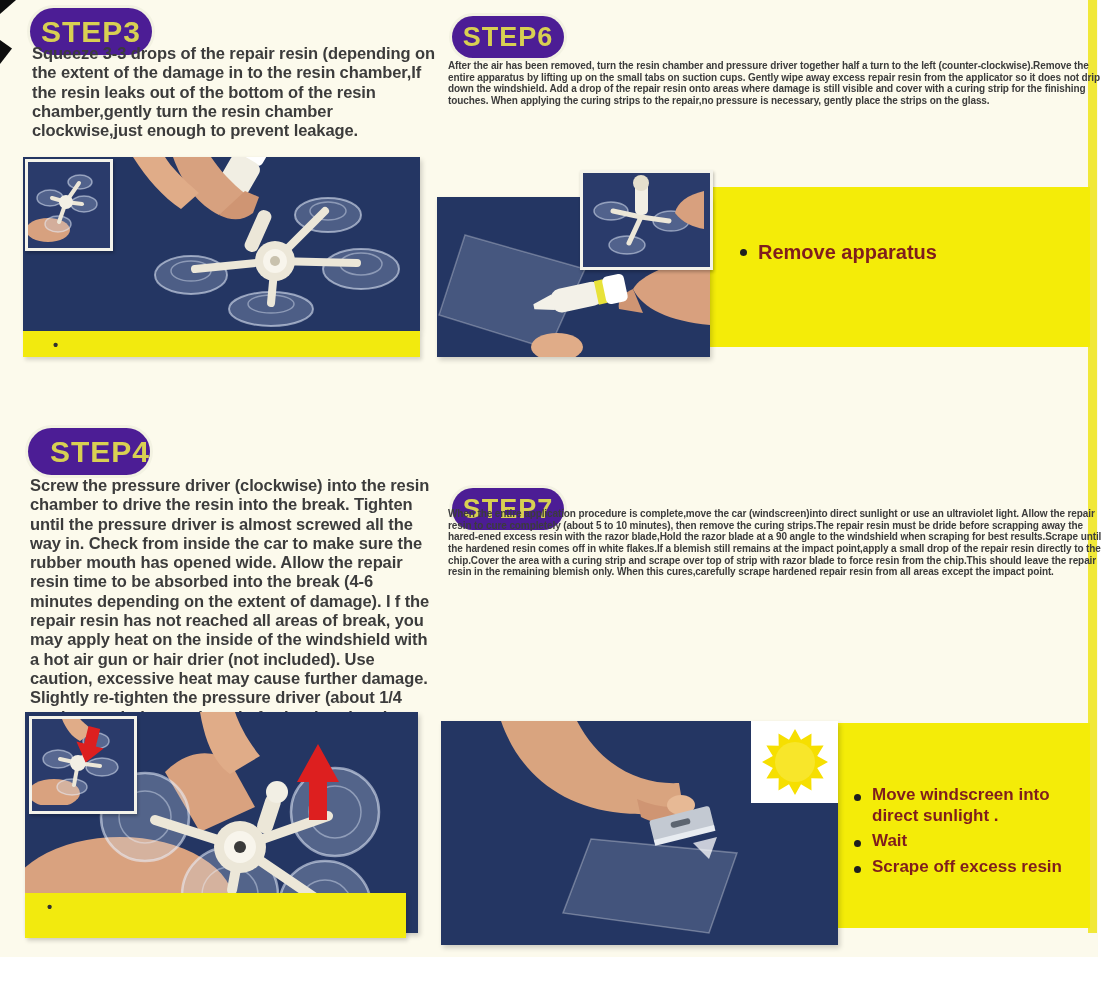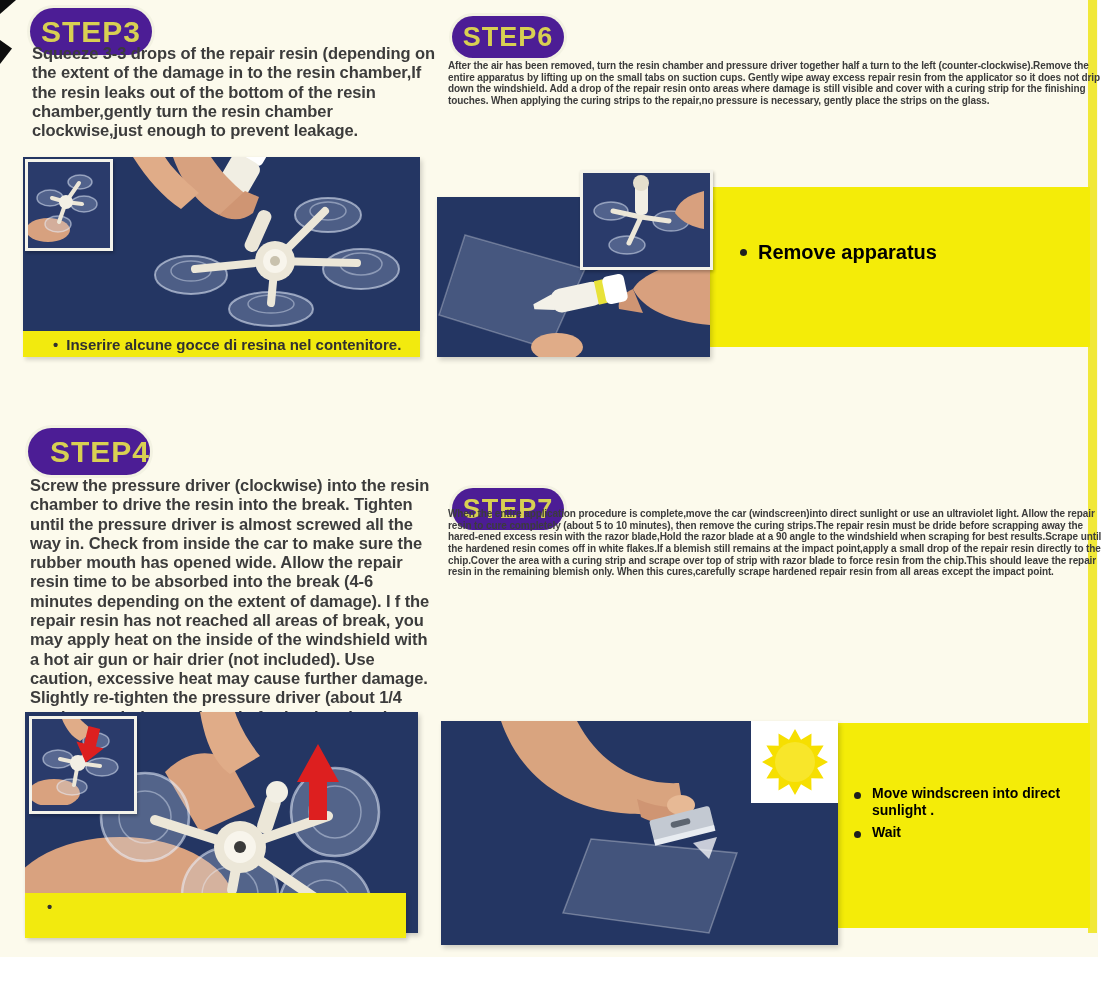--- a/index.html
+++ b/index.html
@@ -39,25 +39,25 @@
     position:absolute;background:#f2ea0e;display:flex;align-items:center;
     color:#303030;font-weight:700;box-shadow:2px 3px 4px rgba(0,0,0,0.15);
   }
   .caption-bar .bullet{margin:0 8px 0 30px;}
   .cap3{font-size:15px;white-space:nowrap;}
   .cap4{font-size:15px;align-items:flex-start;padding-top:5px;}
   .cap4 .bullet{margin:0 8px 0 22px;}
   .cap4 .cap-text{width:332px;line-height:1.25;}
 
   .yellow-panel{position:absolute;background:#f4ec08;}
-  .bullets{list-style:none;margin:0;padding:0;color:#000000;font-weight:600;}
+  .bullets{list-style:none;margin:0;padding:0;color:#7f1d1d;font-weight:600;}
   .bullets li{position:relative;padding-left:20px;}
   .bullets li::before{content:"";position:absolute;left:2px;top:0.52em;width:7px;height:7px;border-radius:50%;background:#1e1e1e;}
   .bullets-6{font-size:20px;line-height:1.38;}
-  .bullets-7{font-size:14px;line-height:1.22;}
+  .bullets-7{font-size:17px;line-height:1.22;}
   .bullets-7 li{margin-bottom:5px;}
 
   .sun-box{position:absolute;right:0;top:0;width:87px;height:82px;background:#ffffff;
     display:flex;align-items:center;justify-content:center;}
 </style>
 </head>
 <body>
 
 <div class="page-bg"></div>
 <div class="yellow-stripe"></div>
@@ -127,21 +127,20 @@
         <line x1="38" y1="40" x2="31" y2="60"></line>
         <line x1="38" y1="40" x2="51" y2="21"></line>
       </g>
       <circle cx="38" cy="40" r="7" fill="#f2efe4"></circle>
     </svg>
   </div>
 </div>
 
 <div class="caption-bar cap3" style="left:23px;top:331px;width:397px;height:26px;">
   <span class="bullet">•</span>
-  <span class="cap-text">Inserire alcune gocce di resina nel contenitore.</span>
 </div>
 
 <div class="badge badge-sm" style="left:452px;top:16px;">
   <span>STEP6</span>
 </div>
 
 <div class="para para-right" style="left:448px;top:60px;">After the air has been removed, turn the resin chamber and pressure driver together half a turn to the left (counter-clockwise).Remove the entire apparatus by lifting up on the small tabs on suction cups. Gently wipe away excess repair resin from the applicator so it does not drip down the windshield. Add a drop of the repair resin onto areas where damage is still visible and cover with a curing strip for the finishing touches. When applying the curing strips to the repair,no pressure is necessary, gently place the strips on the glass.</div>
 
 <div class="yellow-panel" style="left:710px;top:187px;width:380px;height:160px;">
   <ul class="bullets bullets-6" style="margin:52px 0 0 28px;">
@@ -260,20 +259,21 @@
 <div class="badge badge-sm" style="left:452px;top:488px;">
   <span>STEP7</span>
 </div>
 
 <div class="para para-right" style="left:448px;top:508px;">When the entire application procedure is complete,move the car (windscreen)into direct sunlight or use an ultraviolet light. Allow the repair resin to cure completely (about 5 to 10 minutes), then remove the curing strips.The repair resin must be dride before scrapping away the hared-ened excess resin with the razor blade,Hold the razor blade at a 90 angle to the windshield when scraping for best results.Scrape until the hardened resin comes off in white flakes.If a blemish still remains at the impact point,apply a small drop of the repair resin directly to the chip.Cover the area with a curing strip and scrape over top of strip with razor blade to force resin from the chip.This should leave the repair resin in the remaining blemish only. When this cures,carefully scrape hardened repair resin from all areas except the impact point.</div>
 
 <div class="yellow-panel" style="left:838px;top:723px;width:252px;height:205px;">
   <ul class="bullets bullets-7" style="margin:62px 0 0 14px;width:225px;">
     <li>Move windscreen into direct sunlight .</li>
     <li>Wait</li>
+    <li>Scrape off excess resin</li>
   </ul>
 </div>
 
 <div class="photo" style="left:441px;top:721px;width:397px;height:224px;">
   <svg width="397" height="224" viewBox="0 0 397 224">
     <rect width="397" height="224" fill="#243663"></rect>
 
     <polygon points="150,118 296,132 268,212 122,192" fill="rgba(212,222,240,0.18)" stroke="rgba(255,255,255,0.30)" stroke-width="1.5"></polygon>
 
     <path d="M60,0 C78,52 120,86 180,92 C210,95 232,92 242,86 L238,62 C200,64 160,46 136,0 Z" fill="#d9a47f"></path>

